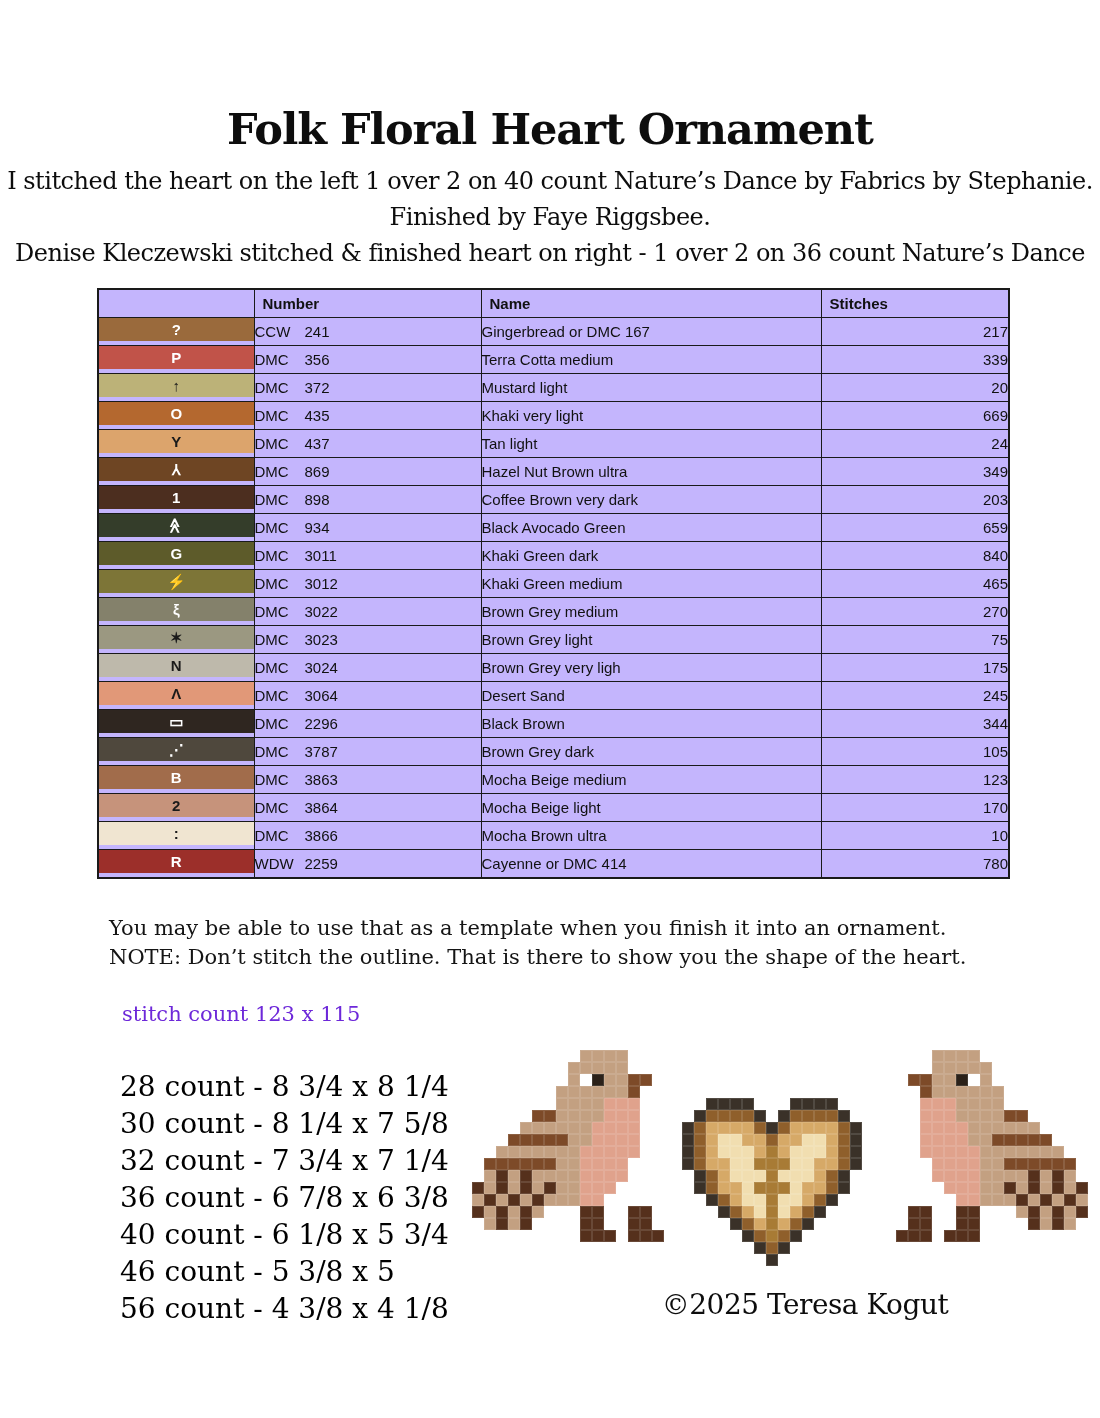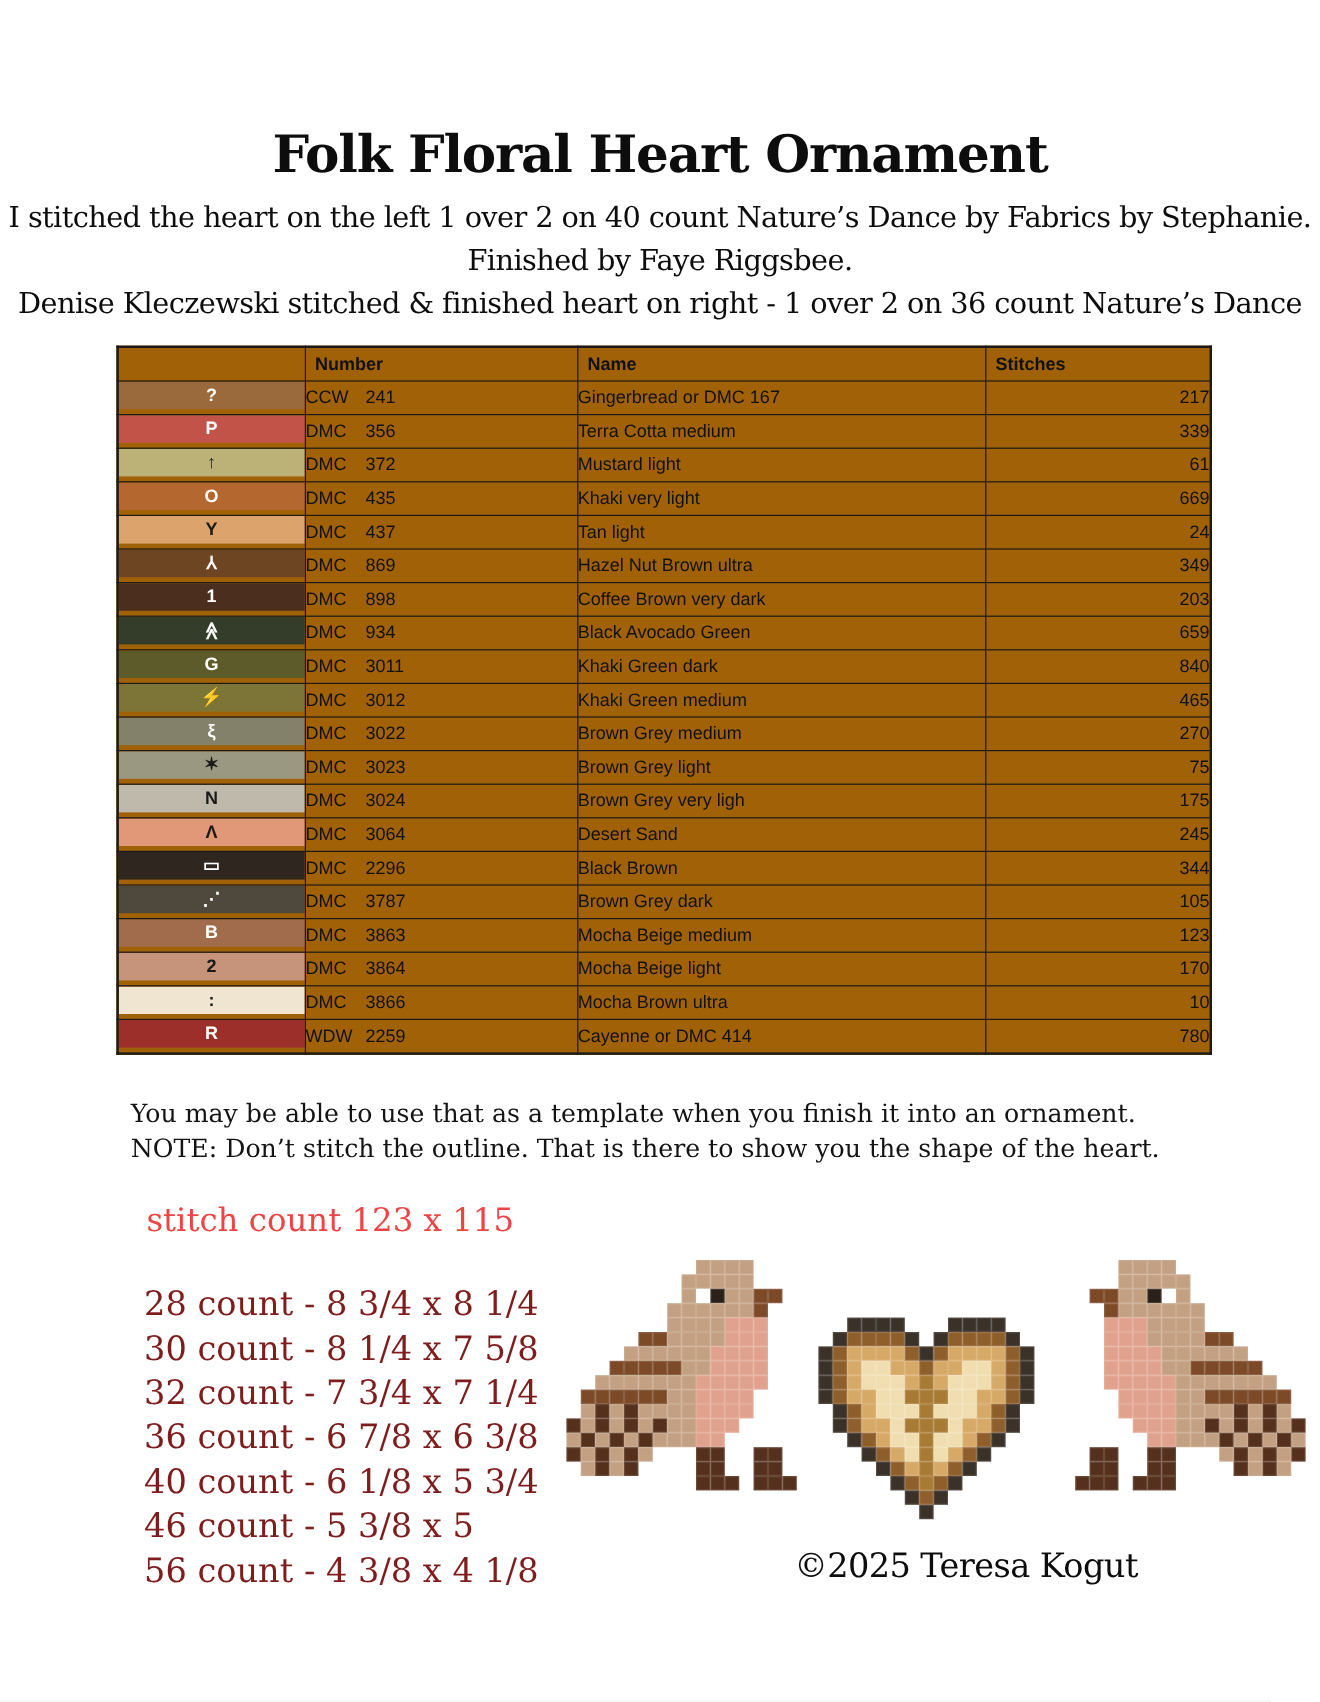--- a/index.html
+++ b/index.html
@@ -27,21 +27,21 @@
     font-size:24px;line-height:36px;letter-spacing:-0.5px;
     color:#0d0d0d;
   }
   
   .legend-wrap{position:absolute;left:97px;top:288px;}
   table.legend{
     border-collapse:collapse;
     width:911px;
     table-layout:fixed;
     border:2.5px solid #1a1a1a;
-    background:#a16207;
+    background:#c4b5fd;
   }
   table.legend th, table.legend td{
     border:1.5px solid #1a1a1a;
     height:26px;
     padding:0;
     font-size:15px;
     vertical-align:middle;
     overflow:hidden;
     white-space:nowrap;
   }
@@ -62,26 +62,26 @@
   td.cell-stitches{text-align:right;padding-right:5px;}
   
   .note{
     position:absolute;left:109px;top:914px;width:920px;
     font-family:"DejaVu Serif",serif;
     font-size:21px;line-height:29px;color:#141414;
   }
   .stitch-count{
     position:absolute;left:122px;top:1002px;
     font-family:"DejaVu Serif",serif;
-    font-size:27px;color:#ef4444;
+    font-size:21px;color:#6d28d9;
   }
   .counts{
     position:absolute;left:120px;top:1068px;
     font-family:"DejaVu Serif",serif;
-    font-size:28px;line-height:37px;color:#7f1d1d;
+    font-size:28px;line-height:37px;color:#000000;
   }
   
   .motif{position:absolute;display:grid;}
   .motif .px{width:100%;height:100%;}
   .mirror{transform:scaleX(-1);}
   
   .copyright{
     position:absolute;left:620px;top:1288px;width:370px;
     text-align:center;
     font-family:"DejaVu Serif",serif;
@@ -139,21 +139,21 @@
             <td class="cell-stitches">339</td>
           </tr>
           <tr>
             <td class="cell-sym">
               <div class="swatch" style="background: rgb(188, 178, 120);">
                 <span style="color: rgb(26, 26, 26);">↑</span>
               </div>
             </td>
             <td class="cell-number"><span class="brand">DMC</span><span>372</span></td>
             <td class="cell-name">Mustard light</td>
-            <td class="cell-stitches">61</td>
+            <td class="cell-stitches">20</td>
           </tr>
           <tr>
             <td class="cell-sym">
               <div class="swatch" style="background: rgb(180, 104, 47);">
                 <span style="color: rgb(255, 255, 255);">O</span>
               </div>
             </td>
             <td class="cell-number"><span class="brand">DMC</span><span>435</span></td>
             <td class="cell-name">Khaki very light</td>
             <td class="cell-stitches">669</td>

